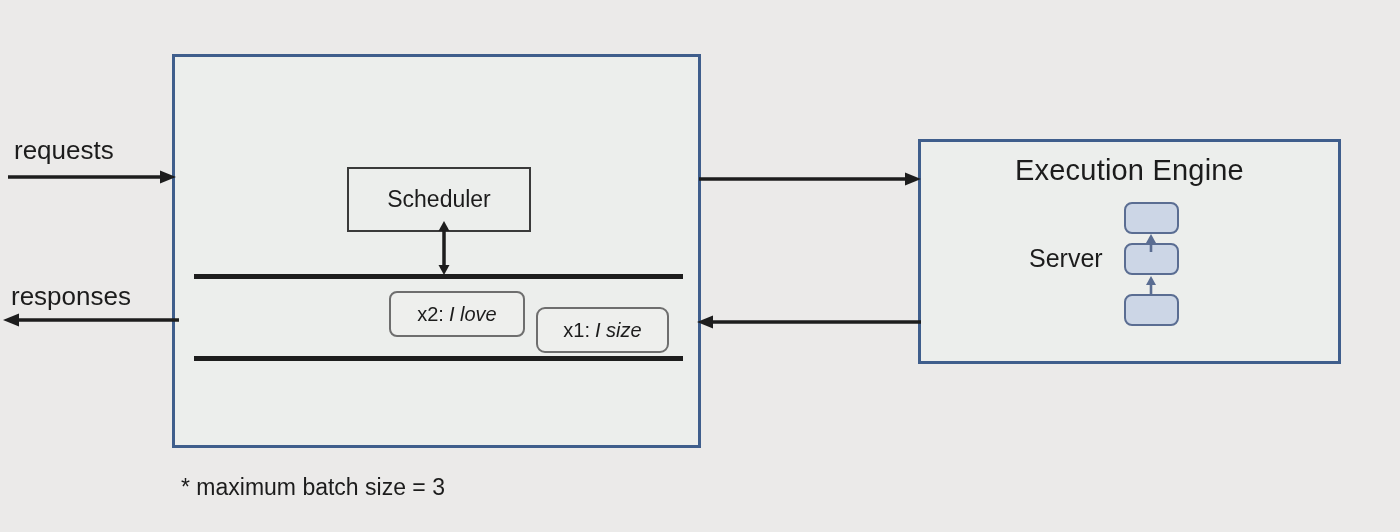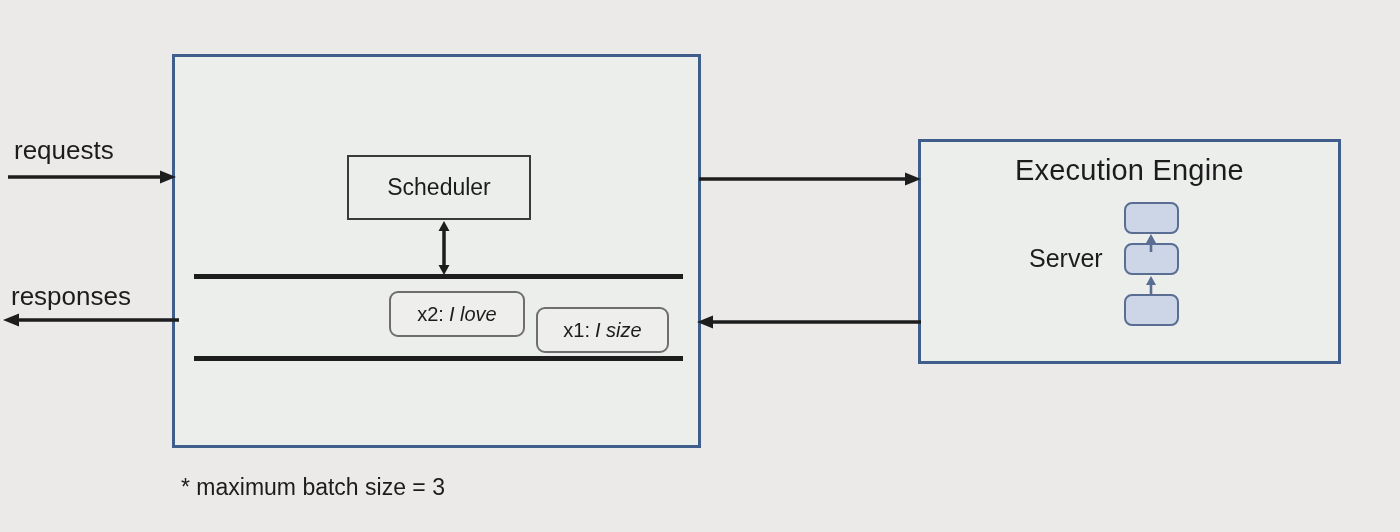--- a/index.html
+++ b/index.html
@@ -35,21 +35,21 @@
     color: #1c1c1c;
     letter-spacing: .2px;
   }
   #inference-server .box-title { top: 12px; }
   #execution-engine .box-title { top: 12px; }
 
   
   #scheduler-box {
     position: absolute;
     left: 172px;
-    top: 98px;
+    top: 110px;
     width: 184px;
     height: 65px;
     background: #eceeec;
     border: 2px solid #3a3a3a;
     box-sizing: border-box;
     display: flex;
     align-items: center;
     justify-content: center;
     font-size: 23px;
     color: #1c1c1c;
@@ -82,21 +82,21 @@
     border: 2px solid #6e6e6e;
     border-radius: 9px;
     box-sizing: border-box;
     display: flex;
     align-items: center;
     justify-content: center;
     font-size: 20px;
     color: #1c1c1c;
     white-space: nowrap;
   }
-  #queue-item-0 { left: 214px; top: 234px; width: 136px; }
+  #queue-item-0 { left: 214px; top: 234px; width: 136px; border-radius: 8px; }
   #queue-item-1 { left: 361px; top: 234px; width: 133px; margin-top: 16px; }
   .qi-count { margin-right: 5px; }
   .qi-text  { font-style: italic; }
 
   #request-queue-label {
     position: absolute;
     left: 0;
     top: 306px;
     width: 100%;
     text-align: center;

